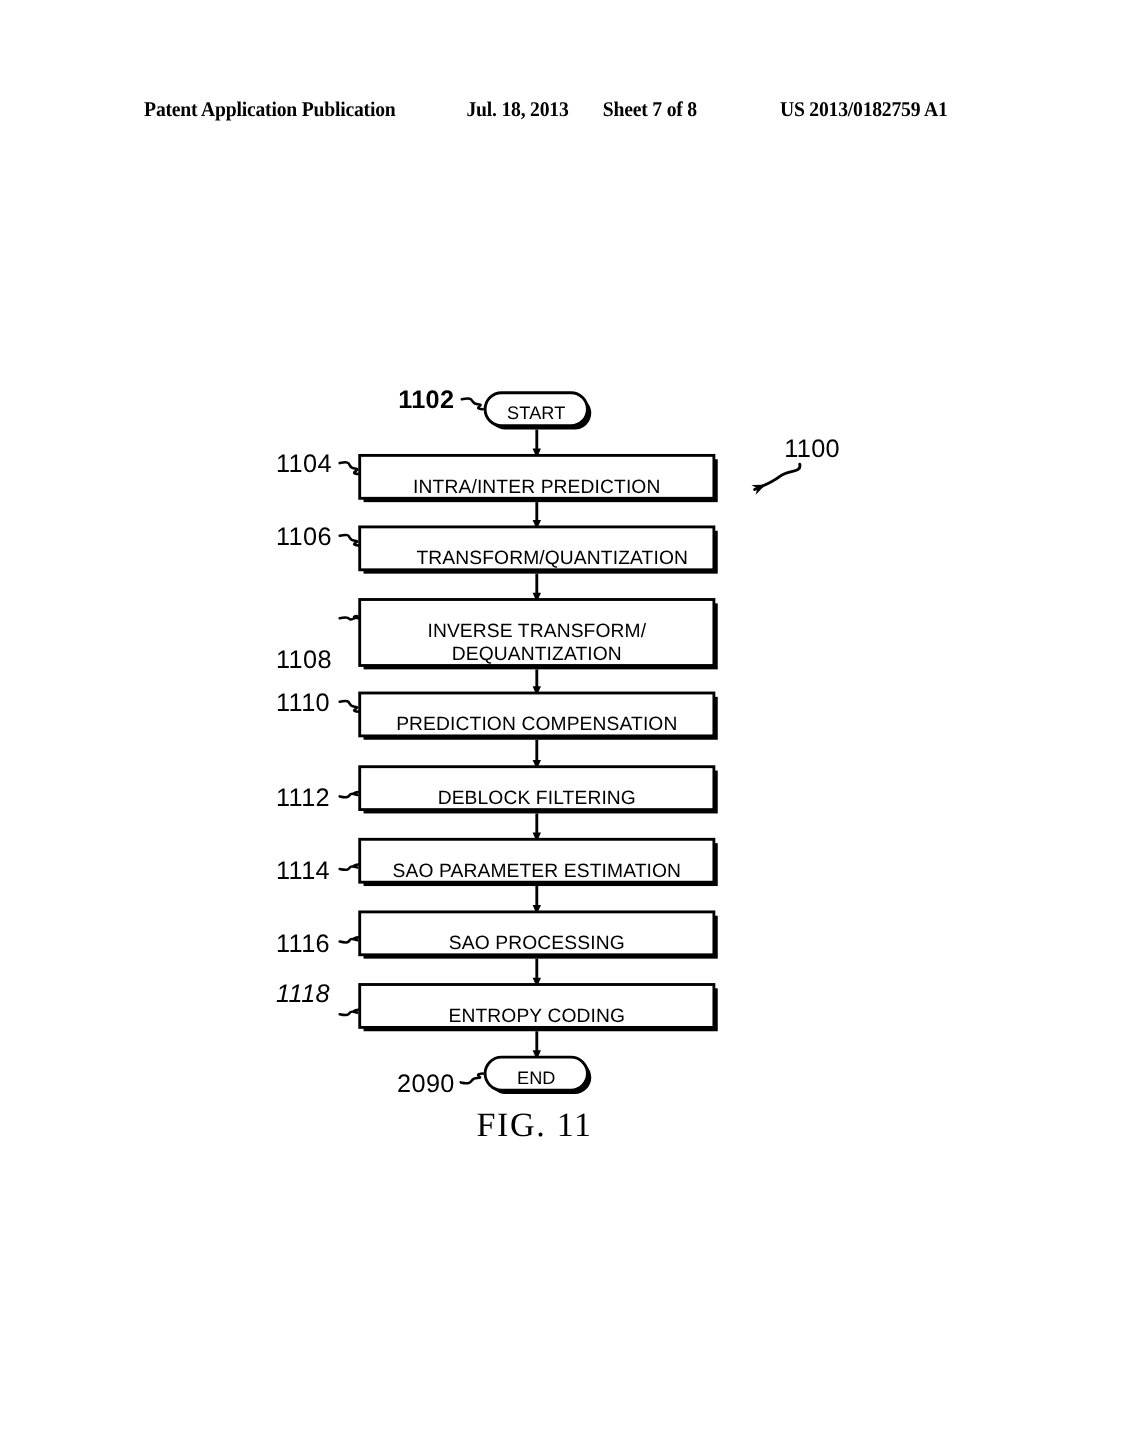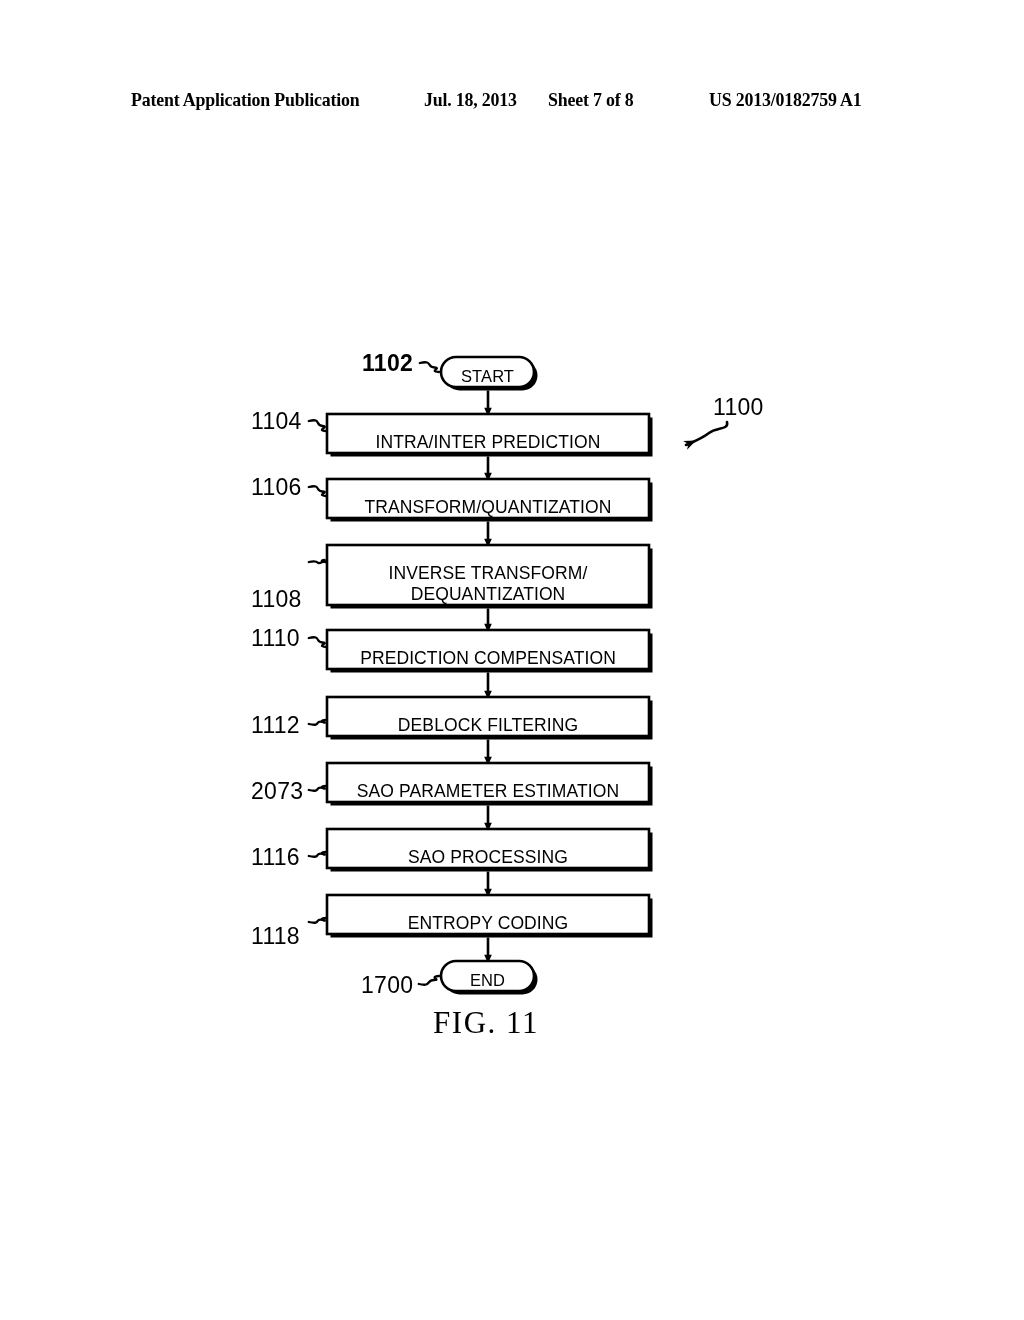--- a/index.html
+++ b/index.html
@@ -208,39 +208,39 @@
         <path d="M 308.8 922 C 321.8 925, 314.4 918, 322.4 920 S 315 919, 326 918" fill="none" stroke="#000000" stroke-width="2.3" stroke-linecap="round"></path>
         <path d="M 418.8 984 C 431.8 987, 425.9 980, 433.9 980 S 428 977, 439 976" fill="none" stroke="#000000" stroke-width="2.3" stroke-linecap="round"></path>
       </g>
     <g id="diagref-layer">
         <path d="M 727 422 C 729 430, 717 427, 709 433 S 695 441, 686 445" fill="none" stroke="#000000" stroke-width="2.6" stroke-linecap="round" marker-end="url(#arrowhead-ref)"></path>
       </g>
   </svg>
   <div id="text-layer">
       <div class="node-text terminal-text" style="left: 441px; top: 357px; width: 93px; height: 30px;"><div>START</div></div>
       <div class="node-text" style="left: 327px; top: 414px; width: 322px; height: 39px;"><div>INTRA/INTER PREDICTION</div></div>
-      <div class="node-text" style="left: 327px; top: 479px; width: 322px; height: 39px;"><div>TRANSFORM/QUANTIZATION</div></div>
+      <div class="node-text" style="left: 341px; top: 479px; width: 322px; height: 39px;"><div>TRANSFORM/QUANTIZATION</div></div>
       <div class="node-text" style="left: 327px; top: 545px; width: 322px; height: 60px;"><div>INVERSE TRANSFORM/</div><div>DEQUANTIZATION</div></div>
       <div class="node-text" style="left: 327px; top: 630px; width: 322px; height: 39px;"><div>PREDICTION COMPENSATION</div></div>
       <div class="node-text" style="left: 327px; top: 697px; width: 322px; height: 39px;"><div>DEBLOCK FILTERING</div></div>
       <div class="node-text" style="left: 327px; top: 763px; width: 322px; height: 39px;"><div>SAO PARAMETER ESTIMATION</div></div>
       <div class="node-text" style="left: 327px; top: 829px; width: 322px; height: 39px;"><div>SAO PROCESSING</div></div>
       <div class="node-text" style="left: 327px; top: 895px; width: 322px; height: 39px;"><div>ENTROPY CODING</div></div>
       <div class="node-text terminal-text" style="left: 441px; top: 961px; width: 93px; height: 30px;"><div>END</div></div>
     </div>
   <div id="refnum-layer">
       <div class="ref-num" style="left: 362px; top: 350px; font-weight: bold;">1102</div>
       <div class="ref-num" style="left: 251px; top: 408px;">1104</div>
       <div class="ref-num" style="left: 251px; top: 474px;">1106</div>
       <div class="ref-num" style="left: 251px; top: 549px; margin-top: 37px;">1108</div>
       <div class="ref-num" style="left: 251px; top: 625px;">1110</div>
       <div class="ref-num" style="left: 251px; top: 712px;">1112</div>
-      <div class="ref-num" style="left: 251px; top: 778px;">2073</div>
+      <div class="ref-num" style="left: 251px; top: 778px;">1114</div>
       <div class="ref-num" style="left: 251px; top: 844px;">1116</div>
-      <div class="ref-num" style="left: 251px; top: 923px;">1118</div>
-      <div class="ref-num" style="left: 361px; top: 972px;">1700</div>
+      <div class="ref-num" style="left: 251px; top: 890px; font-style: italic;">1118</div>
+      <div class="ref-num" style="left: 361px; top: 972px;">2090</div>
       <div class="ref-num" style="left: 713px; top: 394px;">1100</div>
     </div>
 </div>
 
 <div id="fig-caption">
   <span>FIG. 11</span>
 </div>
 
 </body></html>

